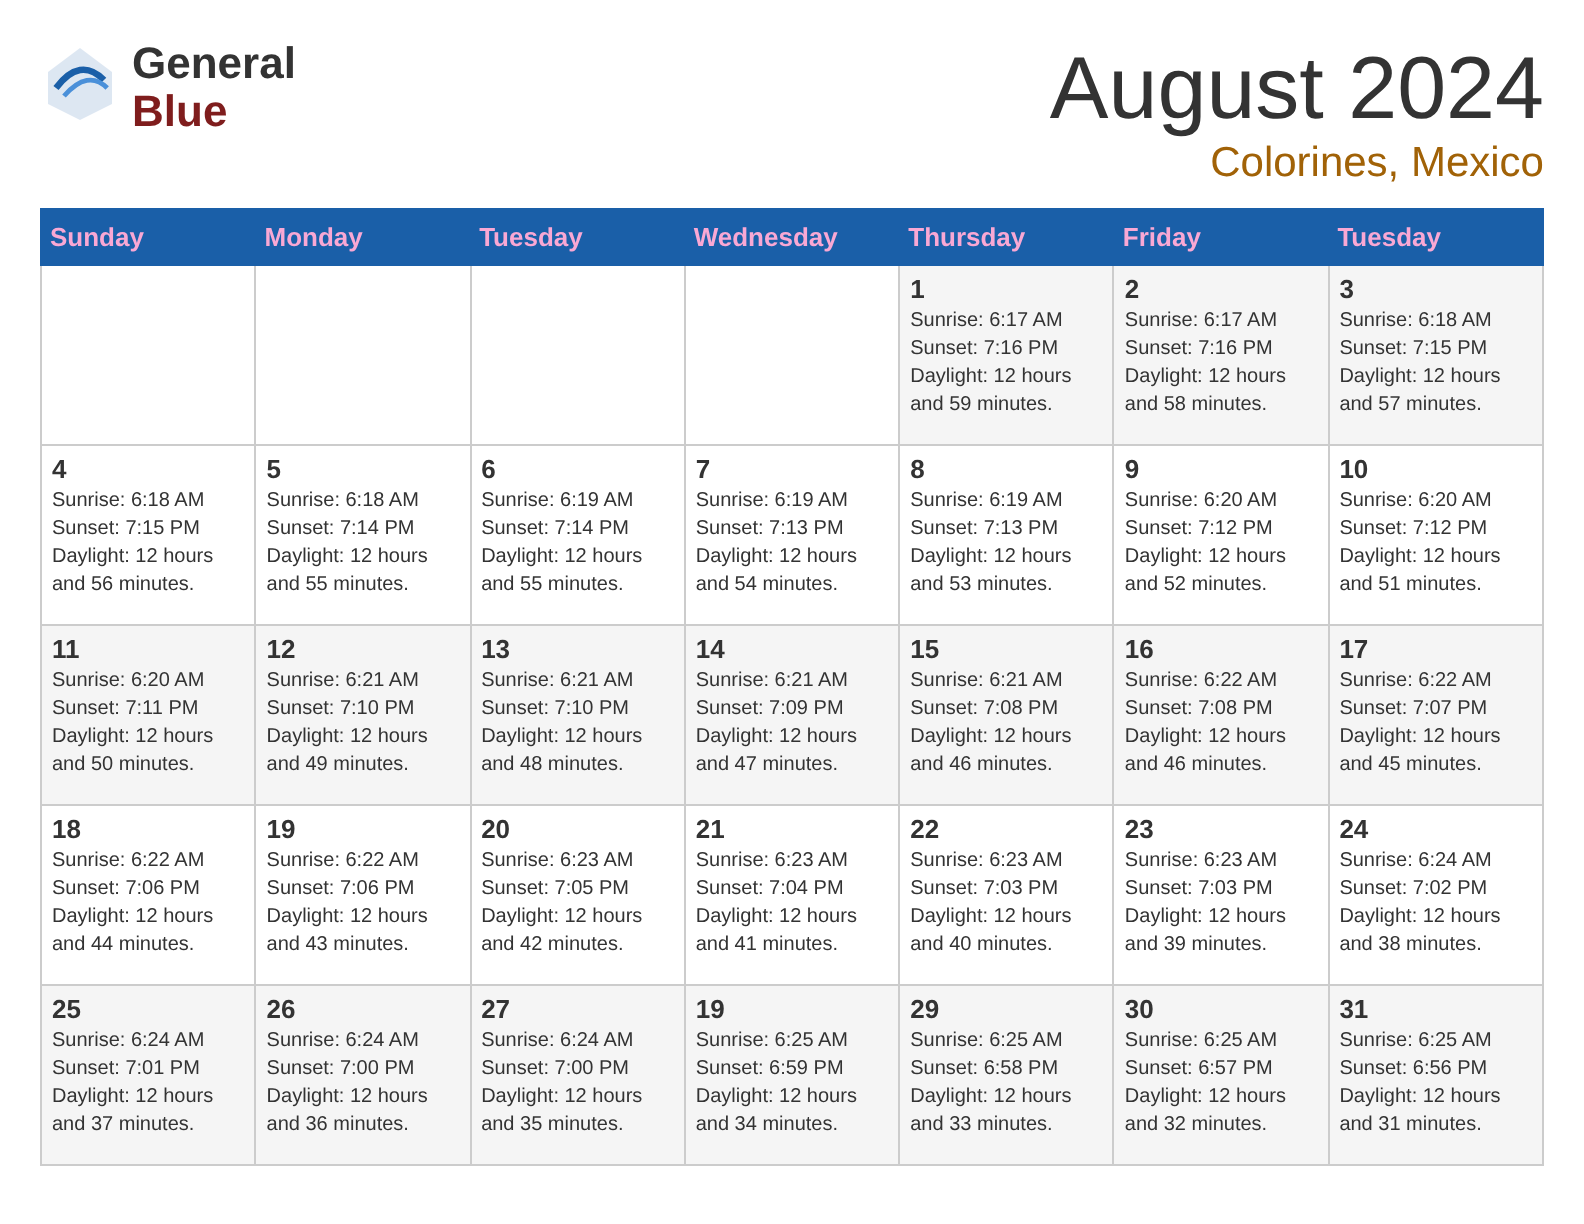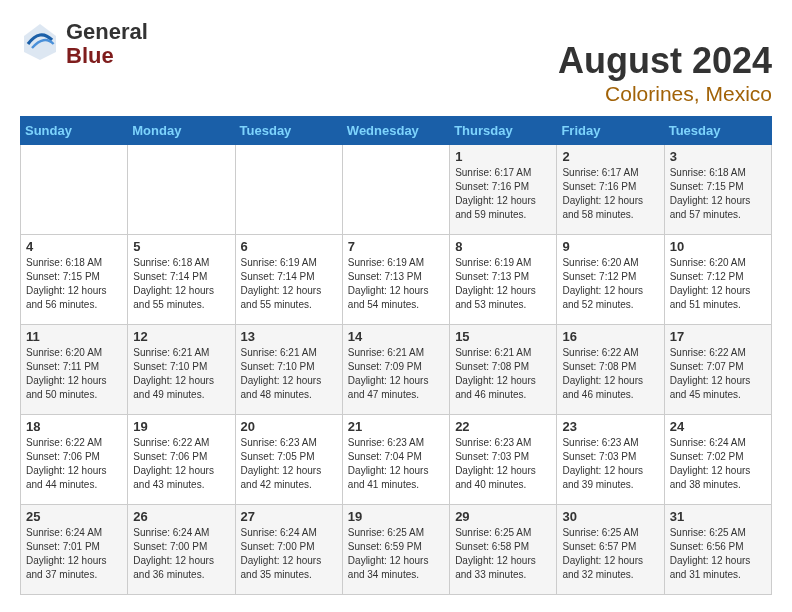--- a/index.html
+++ b/index.html
@@ -28,37 +28,36 @@
     .logo-text span.general { color: #333; }
     .logo-text span.blue { color: #7f1d1d; }
     .logo-icon {
       width: 40px;
       height: 40px;
     }
     .title-block {
       text-align: right;
     }
     .month-year {
-      font-size: 36px;
+      font-size: 44px;
       color: #333;
-      font-weight: bold;
-      margin-top: 20px;
+      font-weight: normal;
     }
     .location {
       font-size: 21px;
       color: #a16207;
     }
     table {
       width: 100%;
       border-collapse: collapse;
       table-layout: fixed;
     }
     thead th {
       background: #1a5fa8;
-      color: #7dd3fc;
+      color: #f9a8d4;
       padding: 6px 4px;
       font-size: 13px;
       text-align: left;
       border: 1px solid #1a5fa8;
     }
     tbody td {
       border: 1px solid #ccc;
       vertical-align: top;
       padding: 4px 5px;
       font-size: 10.5px;

